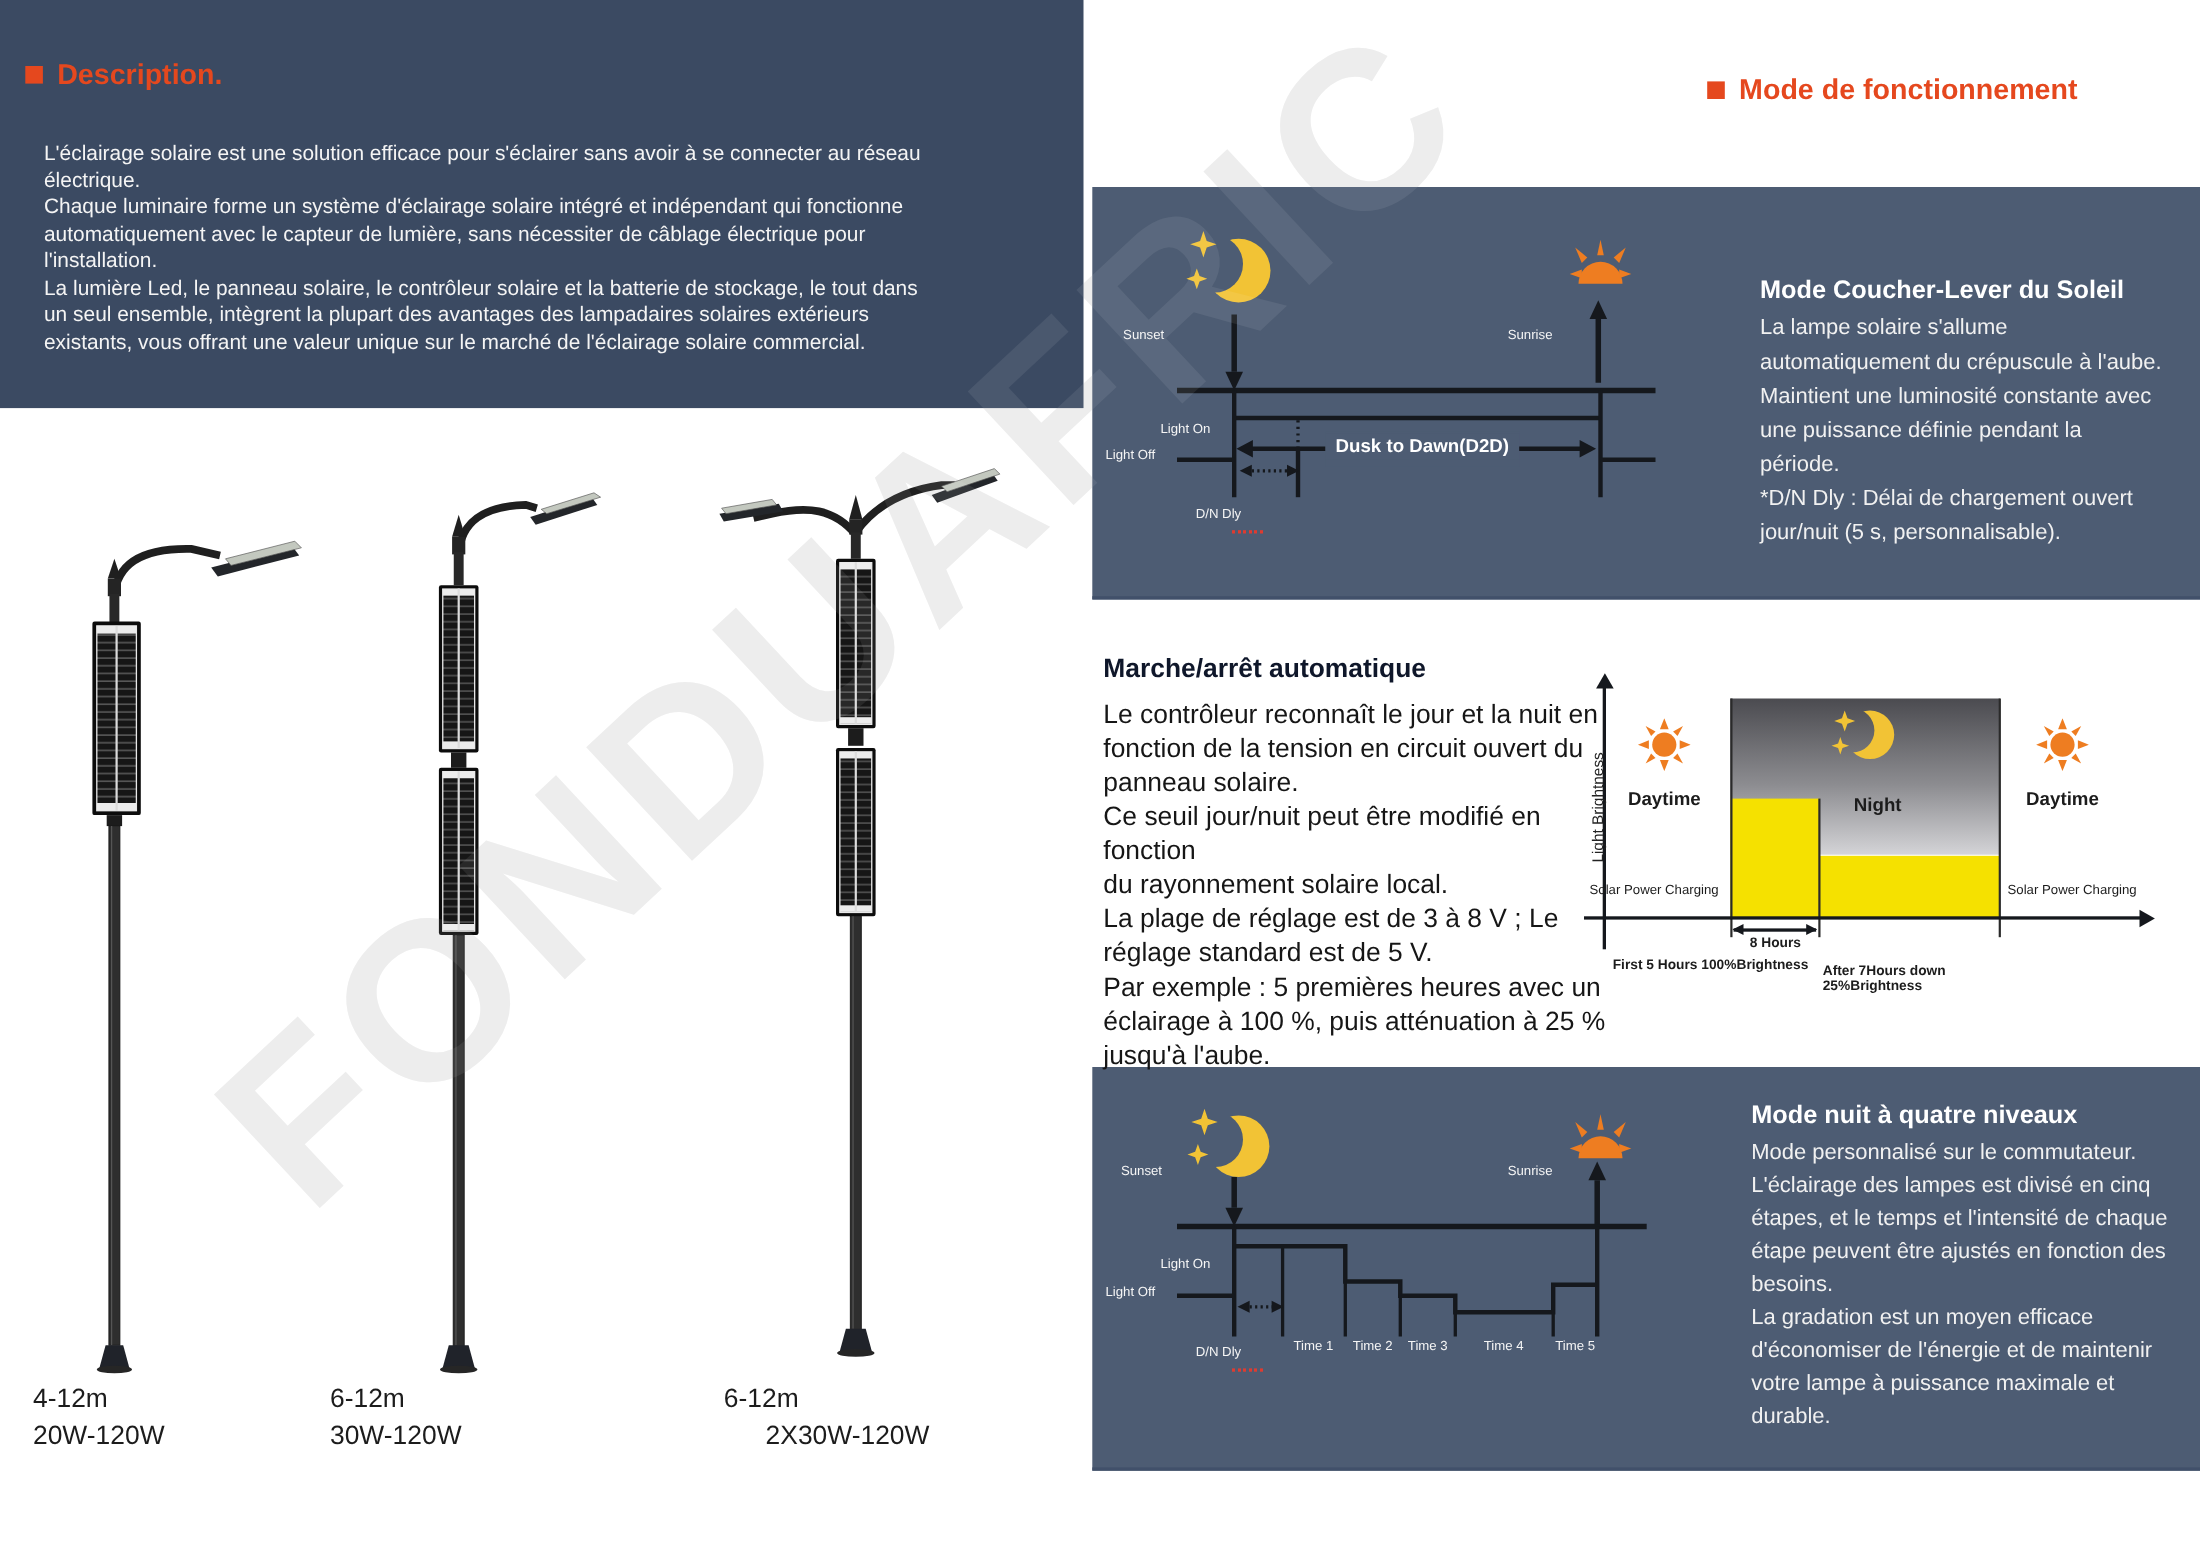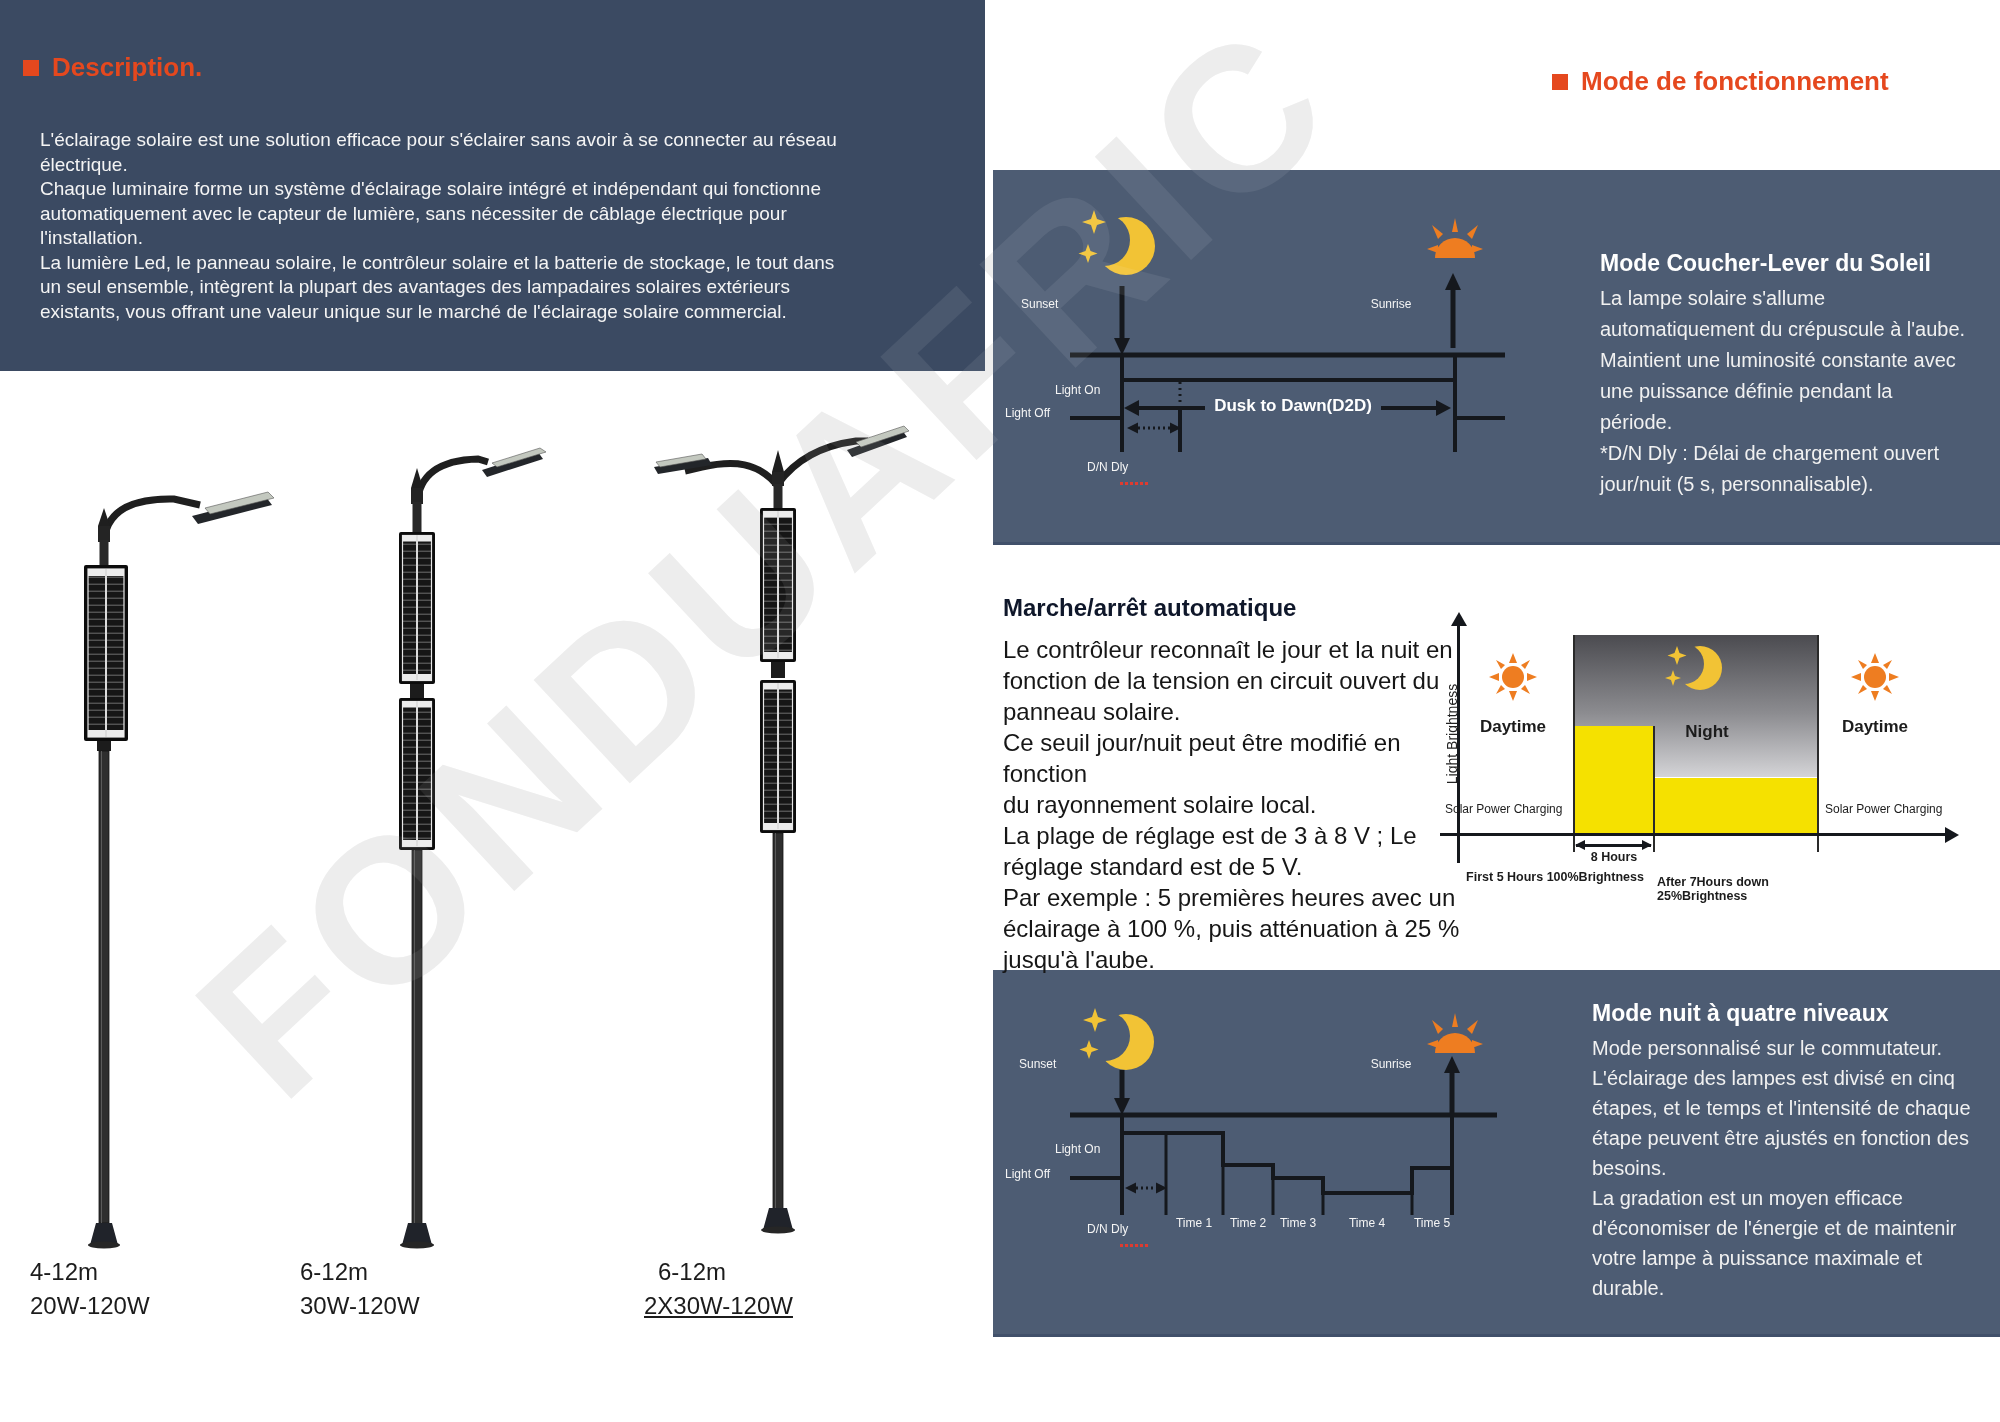--- a/index.html
+++ b/index.html
@@ -185,21 +185,21 @@
     <line x1="135.5" y1="413" x2="135.5" y2="788" stroke="#5a5a5a" stroke-width="1"></line>
     <polygon points="123,810 153,810 147,788 129,788" fill="#20232a"></polygon>
     <ellipse cx="138" cy="810" rx="17" ry="3.5" fill="#262626"></ellipse>
   </svg>
 
   <div class="prod" style="left:30px; top:1258px;">4-12m</div>
   <div class="prod" style="left:30px; top:1292px;">20W-120W</div>
   <div class="prod" style="left:300px; top:1258px;">6-12m</div>
   <div class="prod" style="left:300px; top:1292px;">30W-120W</div>
   <div class="prod" style="left:658px; top:1258px;">6-12m</div>
-  <div class="prod" style="left:644px; top:1292px;text-decoration:underline;">2X30W-120W</div>
+  <div class="prod" style="left:696px; top:1292px;">2X30W-120W</div>
 
   <div class="panel" style="left:993px; top:170px; width:1007px; height:375px;">
     <svg class="boxsvg" width="560" height="375" viewBox="0 0 560 375">
       <defs>
         <mask id="cutA">
             <rect width="560" height="375" fill="#fff"></rect>
             <circle cx="111" cy="70" r="26" fill="#000"></circle>
           </mask>
       </defs>
       <circle cx="133" cy="76" r="29" fill="#f2c335" mask="url(#cutA)"></circle>

